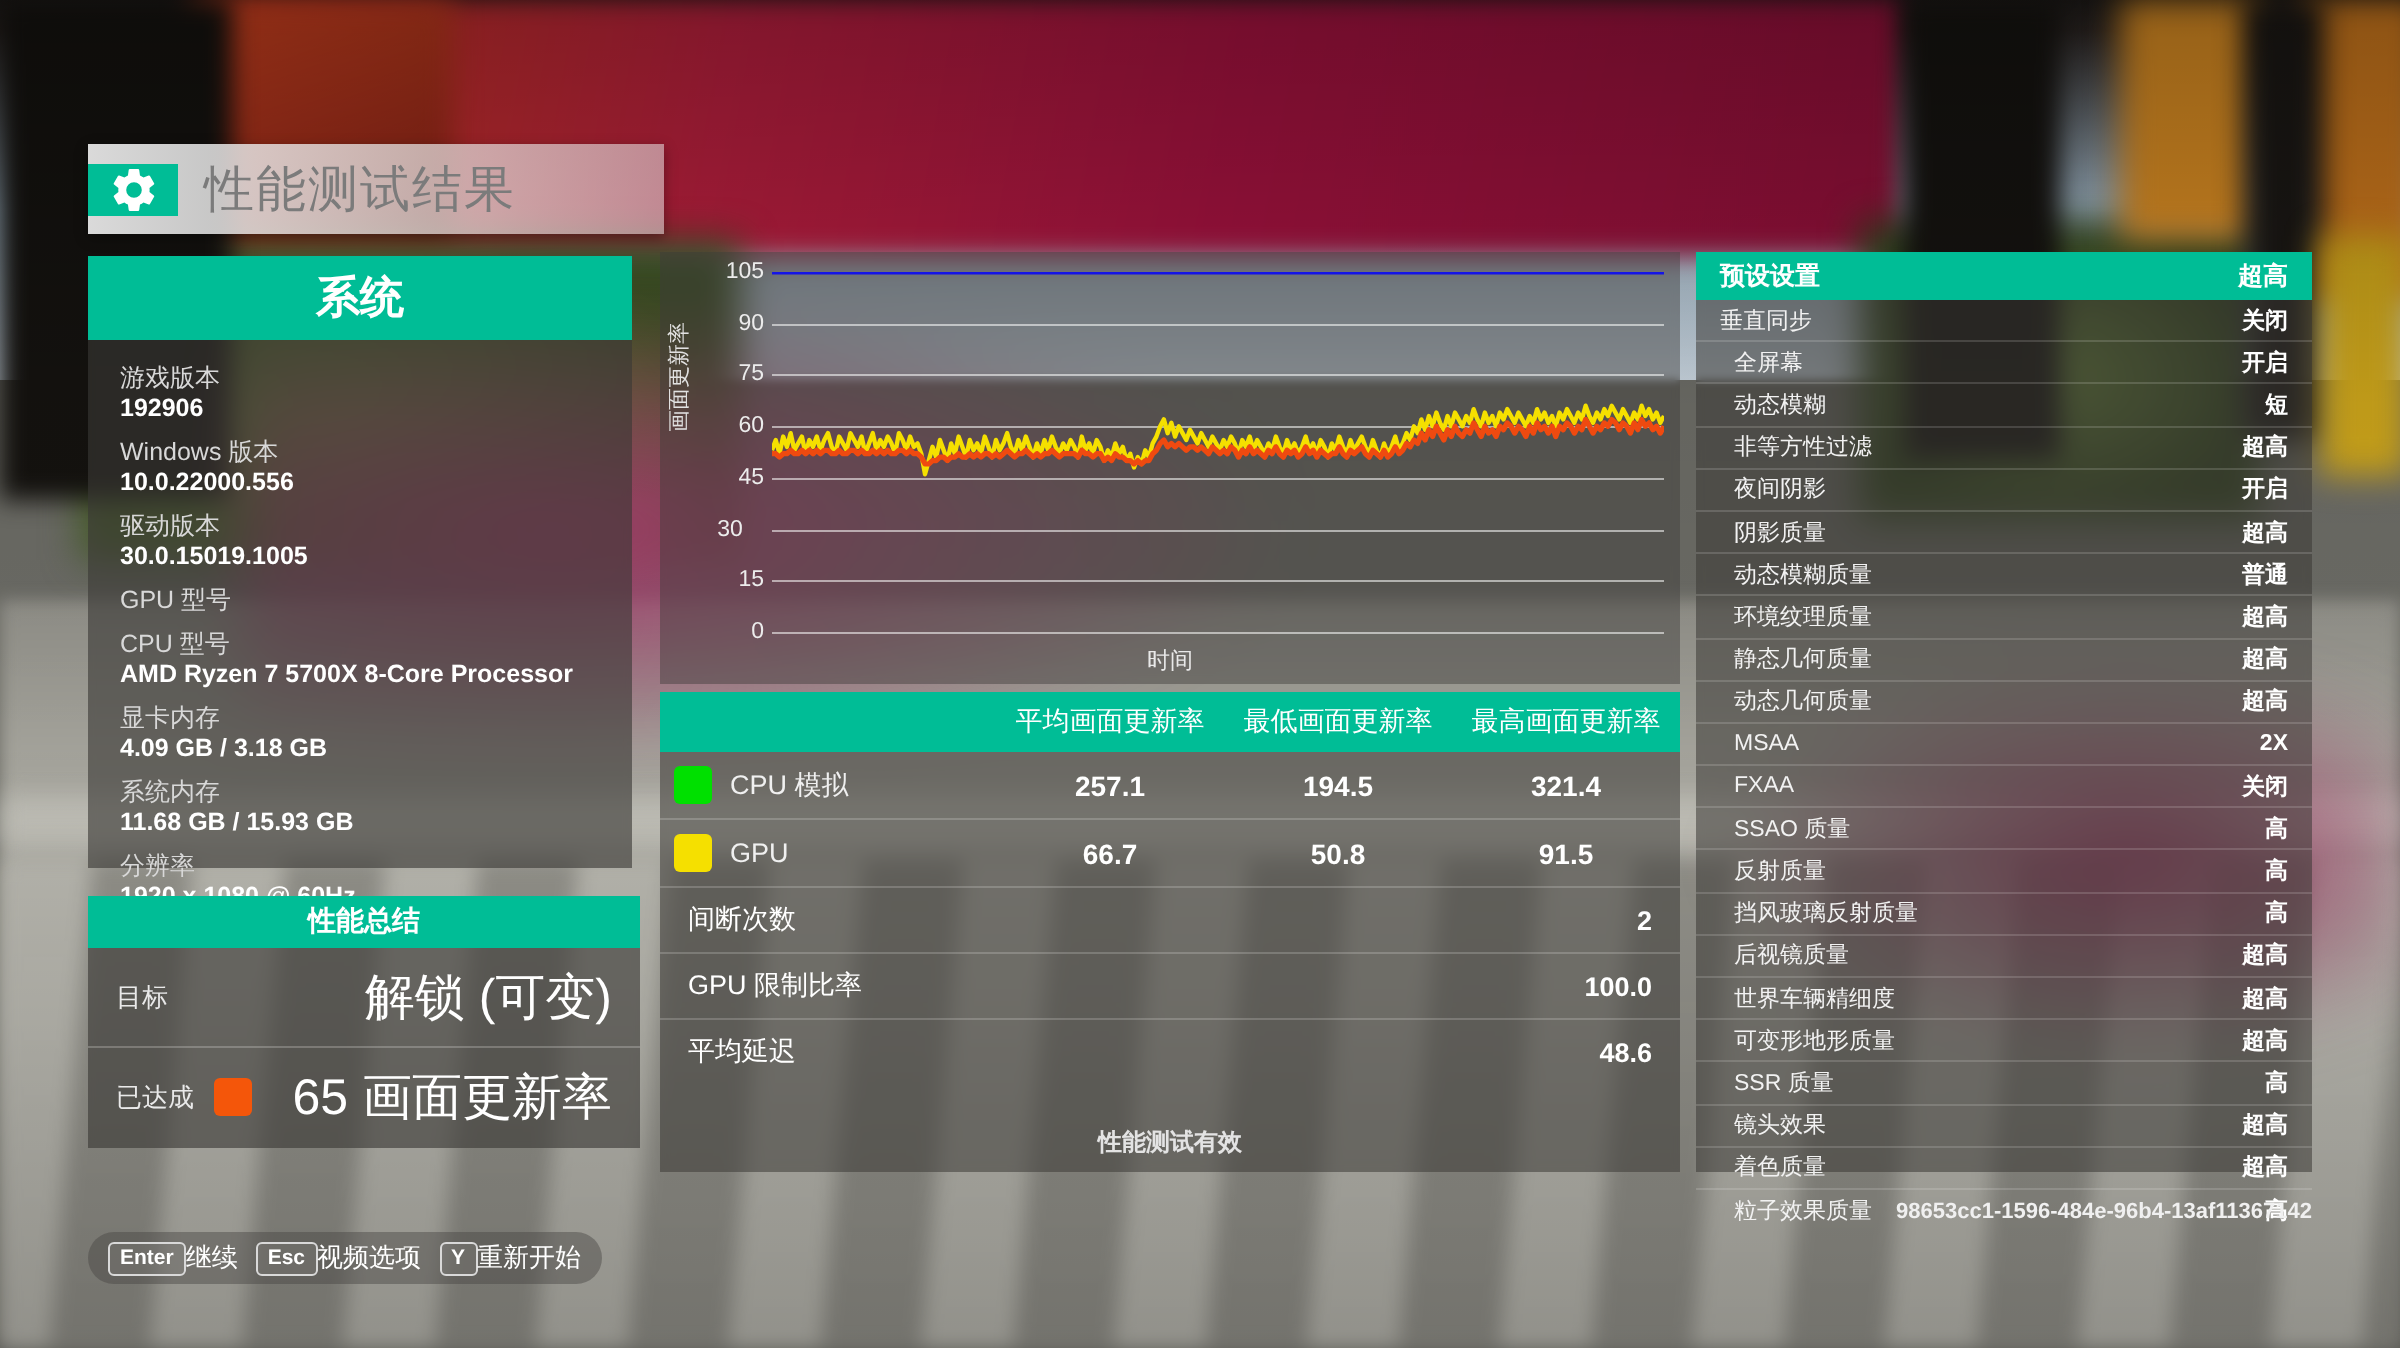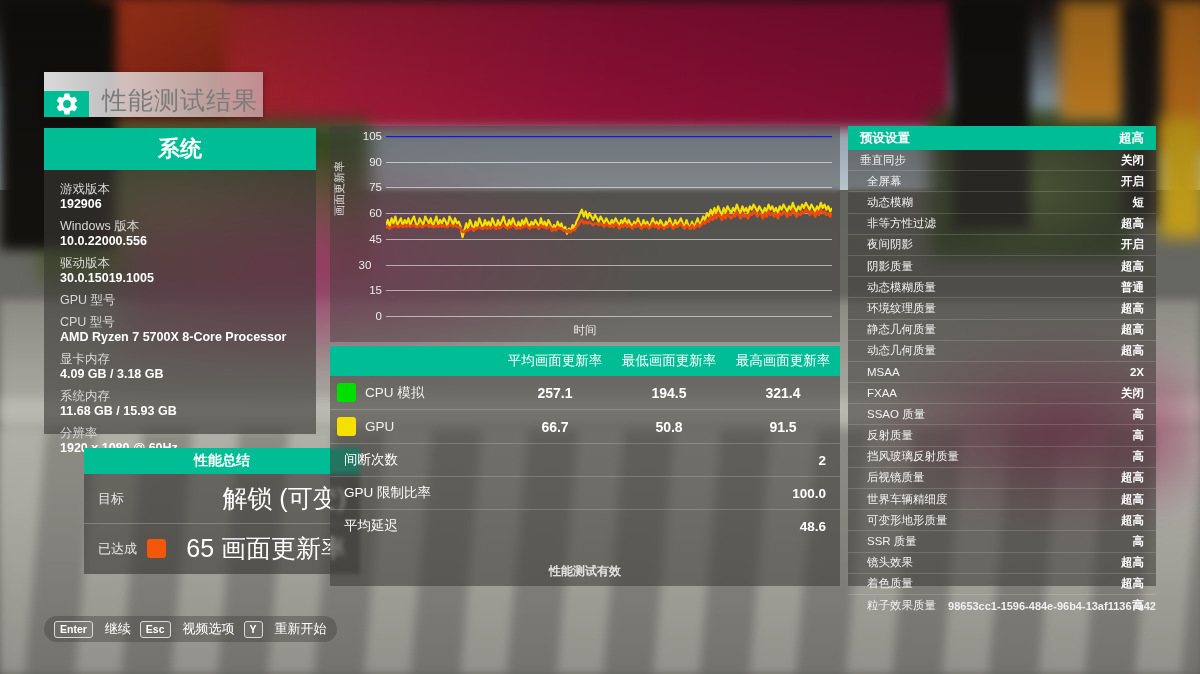--- a/index.html
+++ b/index.html
@@ -41,47 +41,47 @@
     filter:blur(5px);opacity:.85;}
   .b-kerb{left:0;top:398px;width:1200px;height:26px;background:#c4c3bb;filter:blur(6px);opacity:.8;}
   .b-shadow{position:absolute;inset:0;
     background:linear-gradient(180deg,rgba(0,0,0,.30) 0%,rgba(0,0,0,.05) 30%,rgba(0,0,0,.0) 55%,rgba(0,0,0,.18) 100%);}
 
   
   .panel{position:absolute;background:rgba(58,56,54,.62);backdrop-filter:blur(2px);}
   .phead{background:#00bd96;color:#fff;font-weight:bold;}
 
   
-  #title-bar{position:absolute;left:44px;top:72px;width:219px;height:45px;display:flex;align-items:flex-end;
+  #title-bar{position:absolute;left:44px;top:72px;width:288px;height:45px;display:flex;align-items:center;
     background:linear-gradient(90deg,rgba(235,235,235,.92),rgba(228,228,228,.55));
     box-shadow:0 2px 6px rgba(0,0,0,.35);}
   #gear-box{width:45px;background:#00bd96;display:flex;align-items:center;justify-content:center;}
   #gear-box svg{width:26px;height:26px;fill:#fff;}
   #title-text{flex:1;display:flex;align-items:center;padding-left:13px;
     font-size:25px;color:#7b7b7b;font-weight:normal;letter-spacing:1px;}
 
   
   #sys-panel{left:44px;top:128px;width:272px;height:306px;}
   #sys-head{height:42px;display:flex;align-items:center;justify-content:center;font-size:22px;}
   #sys-list{padding:12px 0 6px 16px;}
   .sys-row{margin-bottom:7px;}
   .sys-label{font-size:12.5px;color:#d8d8d8;line-height:15px;}
   .sys-value{font-size:12.5px;color:#ffffff;font-weight:bold;line-height:15px;}
 
-  #perf-panel{left:44px;top:448px;width:276px;height:126px;margin-left:40px;}
+  #perf-panel{left:44px;top:448px;width:276px;height:126px;}
   #perf-head{height:26px;display:flex;align-items:center;justify-content:center;font-size:14px;}
   .perf-row{height:49px;display:flex;align-items:center;padding:0 14px;}
   .perf-row.divider{border-top:1px solid rgba(255,255,255,.22);}
   .perf-label{font-size:13px;color:#e9e9e9;}
   .perf-swatch{width:19px;height:19px;background:#f4560a;border-radius:3px;margin-left:10px;}
   .perf-val{margin-left:auto;font-size:25px;color:#fff;font-weight:500;}
 
   #keys{position:absolute;left:44px;top:616px;display:flex;align-items:center;gap:9px;
     background:rgba(70,68,66,.45);border-radius:13px;padding:4px 10px;}
-  .key{display:flex;align-items:center;gap:12px;}
+  .key{display:flex;align-items:center;gap:0;}
   .keycap{border:1px solid #d9d9d9;border-radius:3px;padding:1px 5px;font-size:10.5px;
     color:#fff;font-weight:bold;line-height:13px;background:rgba(255,255,255,.08);}
   .keylabel{font-size:13px;color:#fff;}
 
   
   #chart-panel{left:330px;top:126px;width:510px;height:216px;background:rgba(62,60,57,.45);}
   #chart-inner{position:absolute;inset:0;}
   .ylab{position:absolute;left:2px;top:90px;transform:rotate(-90deg);transform-origin:left top;
     font-size:11px;color:#e2e2e2;white-space:nowrap;}
   .ytick{position:absolute;right:0;font-size:11.5px;color:#ececec;text-align:right;

